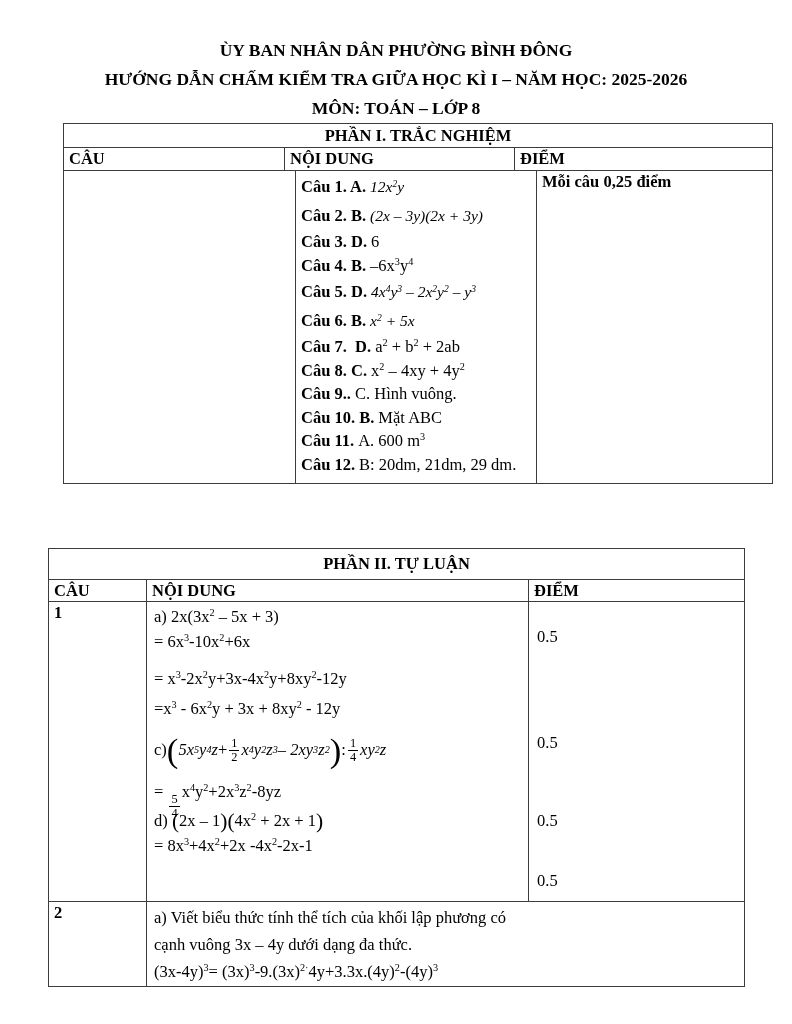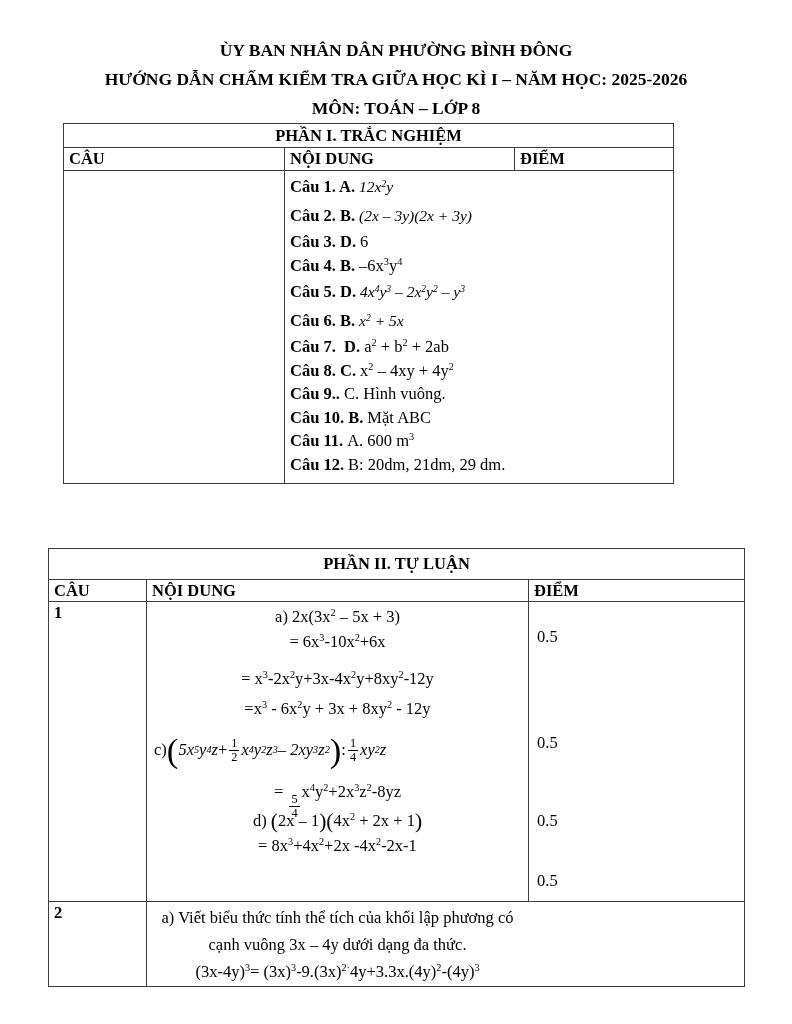--- a/index.html
+++ b/index.html
@@ -13,43 +13,43 @@
     font-weight:bold;font-size:17.5px;line-height:29px;}
   
   .tbl{position:absolute;border:1px solid #3c3c3c;box-sizing:border-box;background:#fff;}
   .trow{display:flex;border-top:1px solid #3c3c3c;box-sizing:border-box;}
   .trow:first-child{border-top:none;}
   .tcell{box-sizing:border-box;padding:1px 5px;overflow:hidden;}
   .tcell + .tcell{border-left:1px solid #3c3c3c;}
   .ttitle{justify-content:center;align-items:center;font-weight:bold;}
   .thead .tcell{font-weight:bold;}
   
-  #table1{left:63px;top:123px;width:611px;}
+  #table1{left:63px;top:123px;width:710px;}
   #table1 .ttitle{height:23px;}
   #table1 .thead{height:23px;}
   #table1 .c1{width:220px;}
   #table1 .c2{width:230px;}
   #table1 .c3{width:230px;flex:1;}
-  #table1 .tbody{height:313px;}
+  #table1 .tbody{height:313px;gap:11px;}
   .p1-line{line-height:23.5px;height:23.5px;white-space:nowrap;}
   .p1-line.tall{height:29px;line-height:29px;}
   .p1-line.wrap{height:auto;white-space:normal;line-height:23.5px;}
   .p1-line b{margin-right:4px;white-space:pre;}
   .sm{font-size:15.5px;}
   
   #table2{left:48px;top:548px;width:697px;}
   #table2 .ttitle{height:30px;}
   #table2 .thead{height:22px;}
   #table2 .c1{width:97px;}
   #table2 .c2{width:382px;}
   #table2 .c3{width:216px;flex:1;}
   #table2 .row1{height:300px;}
   #table2 .row2{height:85px;}
   .cau-num{font-weight:bold;}
-  .content-cell{position:relative;padding:2px 7px;text-align:center;}
+  .content-cell{position:relative;padding:2px 7px;}
   .score-cell{position:relative;}
   .score{position:absolute;left:8px;}
   .r0s0{top:25px;} .r0s1{top:131px;} .r0s2{top:209px;} .r0s3{top:269px;}
   .r1s0{top:44px;}
   .m0{height:25px;line-height:25px;}
   .m1{height:25px;line-height:25px;}
   .m2{height:27px;line-height:27px;}
   .m3{margin-top:12px;height:25px;line-height:25px;}
   .m4{margin-top:5px;height:25px;line-height:25px;}
   .m5{margin-top:3px;height:52px;display:flex;align-items:center;}
@@ -94,20 +94,23 @@
       <div class="p1-line"><b>Câu 3. D.</b><span><span>6</span></span></div>
       <div class="p1-line"><b>Câu 4. B.</b><span><span>–6x</span><span class="seg-sup">3</span><span>y</span><span class="seg-sup">4</span></span></div>
       <div class="p1-line tall"><b>Câu 5. D.</b><span class="sm"><span class="seg-i">4x</span><span class="seg-i seg-sup">4</span><span class="seg-i">y</span><span class="seg-i seg-sup">3</span><span class="seg-i"> – 2x</span><span class="seg-i seg-sup">2</span><span class="seg-i">y</span><span class="seg-i seg-sup">2</span><span class="seg-i"> – y</span><span class="seg-i seg-sup">3</span></span></div>
       <div class="p1-line tall"><b>Câu 6. B.</b><span class="sm"><span class="seg-i">x</span><span class="seg-i seg-sup">2</span><span class="seg-i"> + 5x</span></span></div>
       <div class="p1-line"><b>Câu 7.  D.</b><span><span>a</span><span class="seg-sup">2</span><span> + b</span><span class="seg-sup">2</span><span> + 2ab</span></span></div>
       <div class="p1-line"><b>Câu 8. C.</b><span><span>x</span><span class="seg-sup">2</span><span> – 4xy + 4y</span><span class="seg-sup">2</span></span></div>
       <div class="p1-line"><b>Câu 9..</b><span><span>C. Hình vuông.</span></span></div>
       <div class="p1-line"><b>Câu 10. B.</b><span><span>Mặt ABC</span></span></div>
       <div class="p1-line"><b>Câu 11.</b><span><span>A. 600 m</span><span class="seg-sup">3</span></span></div>
       <div class="p1-line wrap"><b>Câu 12.</b><span><span>B: 20dm, 21dm, 29 dm.</span></span></div>
+    </div>
+    <div class="tcell c3">
+      <b>Mỗi câu 0,25 điểm</b>
     </div>
   </div>
 </div>
 
 <div class="tbl" id="table2">
   <div class="trow ttitle">
     <span>PHẦN II. TỰ LUẬN</span>
   </div>
   <div class="trow thead">
     <div class="tcell c1">CÂU</div>

